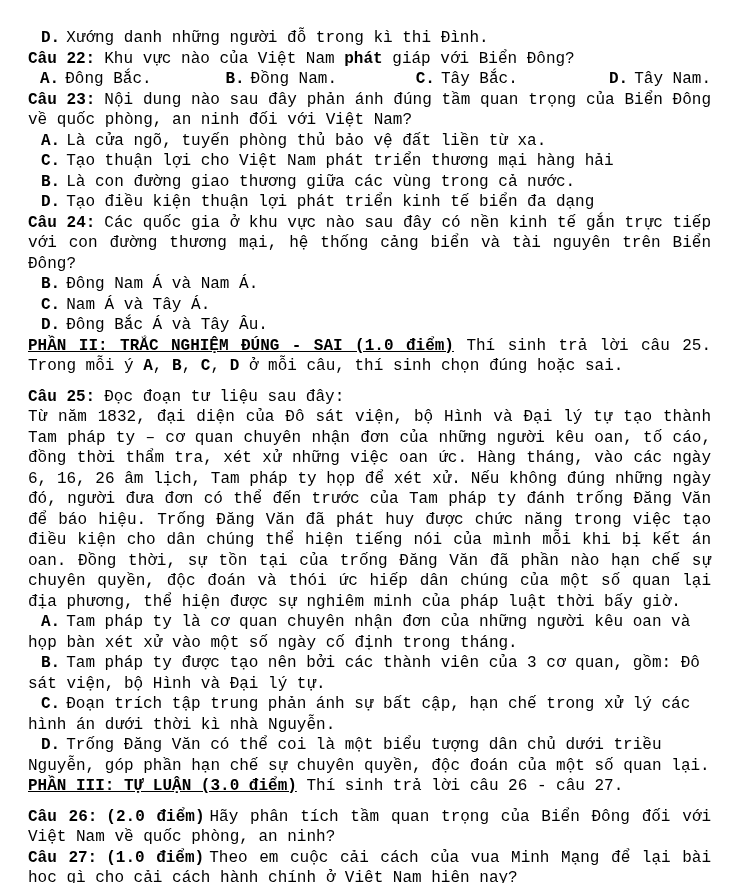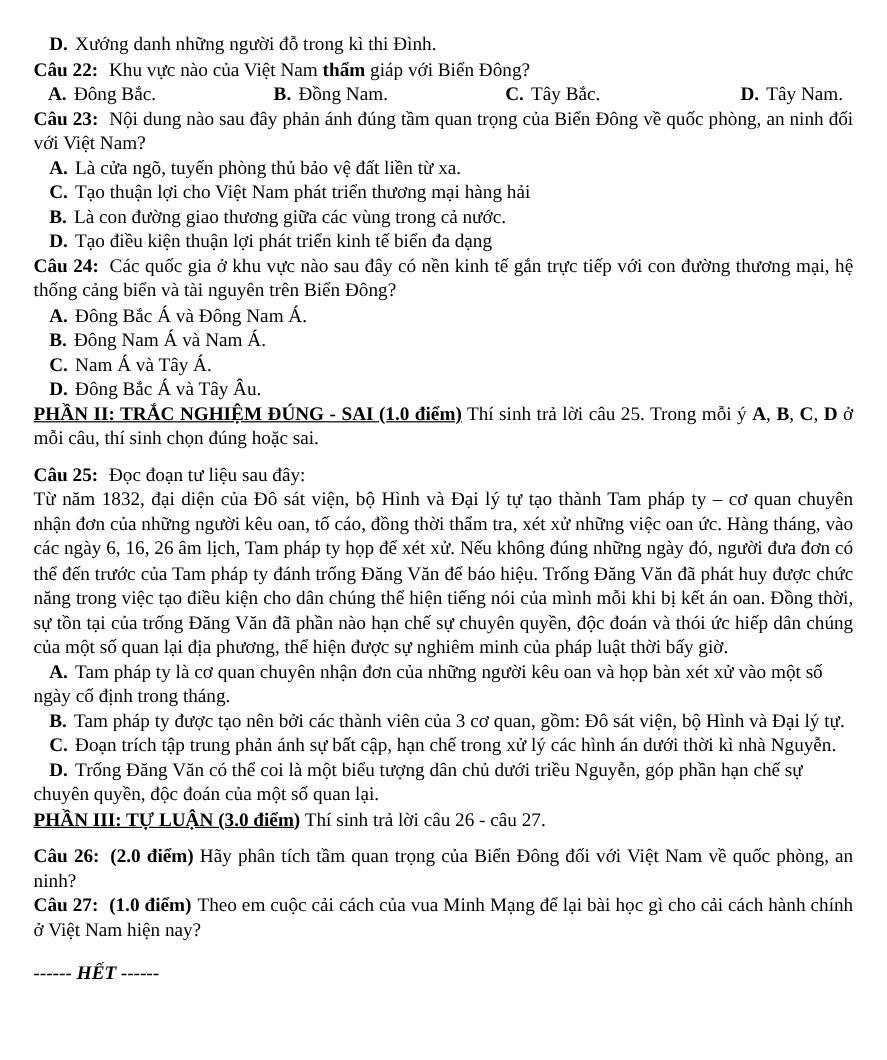--- a/index.html
+++ b/index.html
@@ -14,20 +14,21 @@
     font-family: "Liberation Serif", "DejaVu Serif", serif;
     font-size: 16px;
     line-height: 20.5px;
     color: #000000;
   }
   .page {
     box-sizing: border-box;
     width: 739px;
     height: 883px;
     padding: 28px 28px 0 28px;
+    font-family: Liberation Mono, monospace;
   }
   p { margin: 0; }
   b { font-weight: bold; }
   .justify { text-align: justify; }
   .qlabel { font-weight: bold; margin-right: 9px; }
   .qpoints { font-weight: bold; margin-right: 5px; }
   .optlabel { font-weight: bold; margin-right: 6px; }
   .opt { text-indent: 13px; }
   .optrow {
     display: flex;
@@ -55,21 +56,21 @@
 <body>
 
 <div class="page">
 
   <p class="opt">
     <b class="optlabel">D.</b><span>Xướng danh những người đỗ trong kì thi Đình.</span>
   </p>
 
   <div>
     <p class="justify">
-      <b class="qlabel">Câu 22:</b><span>Khu vực nào của Việt Nam </span><b>thẩm</b><span> giáp với Biển Đông?</span>
+      <b class="qlabel">Câu 22:</b><span>Khu vực nào của Việt Nam </span><b>phát</b><span> giáp với Biển Đông?</span>
     </p>
     <p class="optrow">
       <span class="optcol c1"><b class="optlabel">A.</b><span>Đông Bắc.</span></span>
       <span class="optcol c2"><b class="optlabel">B.</b><span>Đồng Nam.</span></span>
       <span class="optcol c3"><b class="optlabel">C.</b><span>Tây Bắc.</span></span>
       <span class="optcol c4"><b class="optlabel">D.</b><span>Tây Nam.</span></span>
     </p>
   </div>
 
   <div>
@@ -79,21 +80,20 @@
     <p class="opt"><b class="optlabel">A.</b><span>Là cửa ngõ, tuyến phòng thủ bảo vệ đất liền từ xa.</span></p>
     <p class="opt"><b class="optlabel">C.</b><span>Tạo thuận lợi cho Việt Nam phát triển thương mại hàng hải</span></p>
     <p class="opt"><b class="optlabel">B.</b><span>Là con đường giao thương giữa các vùng trong cả nước.</span></p>
     <p class="opt"><b class="optlabel">D.</b><span>Tạo điều kiện thuận lợi phát triển kinh tế biển đa dạng</span></p>
   </div>
 
   <div>
     <p class="justify">
       <b class="qlabel">Câu 24:</b><span>Các quốc gia ở khu vực nào sau đây có nền kinh tế gắn trực tiếp với con đường thương mại, hệ thống cảng biển và tài nguyên trên Biển Đông?</span>
     </p>
-    <p class="opt"><b class="optlabel">A.</b><span>Đông Bắc Á và Đông Nam Á.</span></p>
     <p class="opt"><b class="optlabel">B.</b><span>Đông Nam Á và Nam Á.</span></p>
     <p class="opt"><b class="optlabel">C.</b><span>Nam Á và Tây Á.</span></p>
     <p class="opt"><b class="optlabel">D.</b><span>Đông Bắc Á và Tây Âu.</span></p>
   </div>
 
   <p class="justify">
     <span class="part-heading">PHẦN II: TRẮC NGHIỆM ĐÚNG - SAI (1.0 điểm)</span><span> Thí sinh trả lời câu 25. Trong mỗi ý </span><b>A</b><span>, </span><b>B</b><span>, </span><b>C</b><span>, </span><b>D</b><span> ở mỗi câu, thí sinh chọn đúng hoặc sai.</span>
   </p>
 
   <div class="mt10">

